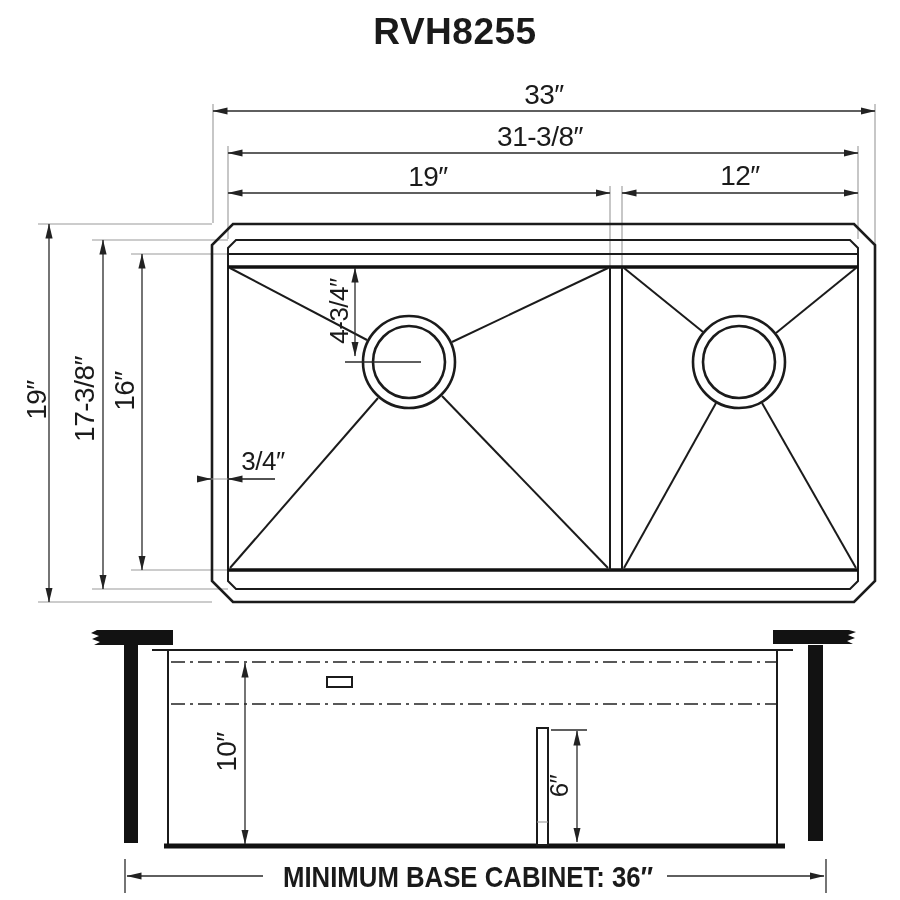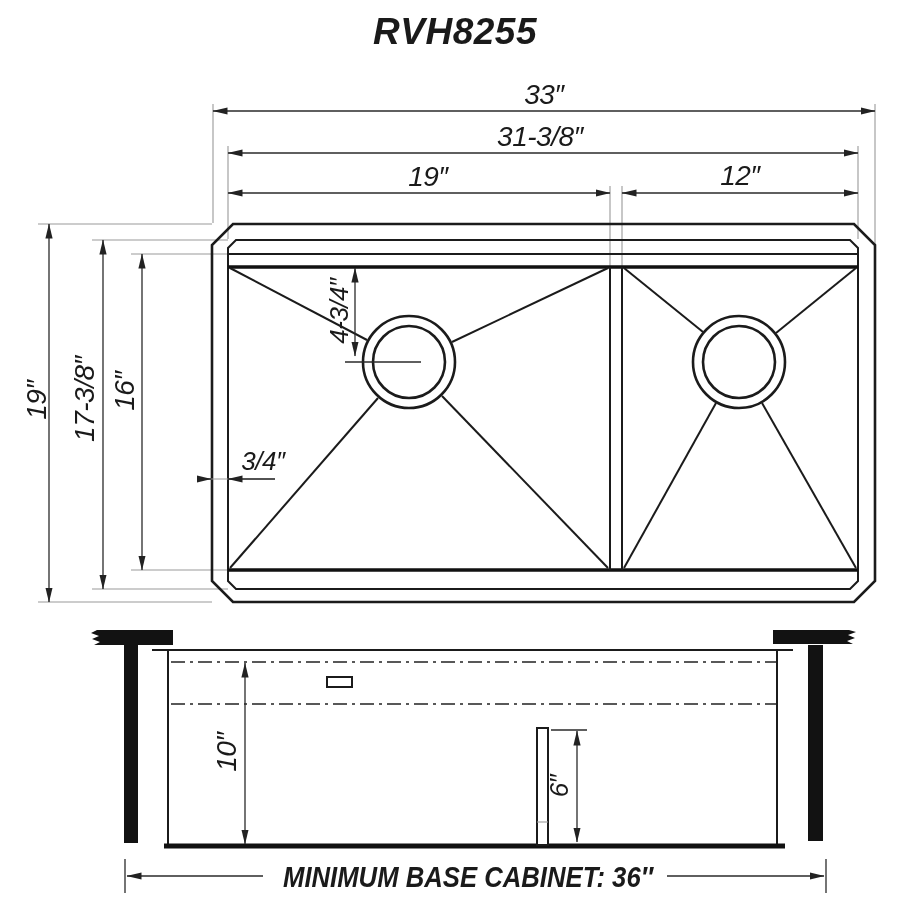--- a/index.html
+++ b/index.html
@@ -1,17 +1,17 @@
 <!DOCTYPE html>
 <html><head>
 <meta charset="utf-8">
 <style>
   html,body{margin:0;padding:0;background:#ffffff;}
   .stage{position:relative;width:900px;height:900px;background:#fff;overflow:hidden;
-         font-family:"Liberation Sans","DejaVu Sans",sans-serif;font-style:italic;}
+         font-family:"Liberation Sans","DejaVu Sans",sans-serif;}
   svg text{fill:#1a1a1a;}
   .ln{stroke:#1b1b1b;stroke-width:2;fill:none;}
   .ln25{stroke:#1b1b1b;stroke-width:2.6;fill:none;}
   .thick{stroke:#111;stroke-width:3.6;fill:none;}
   .dim{stroke:#2a2a2a;stroke-width:1.3;fill:none;}
   .ext{stroke:#999;stroke-width:1.1;fill:none;}
   .dashdot{stroke:#222;stroke-width:1.6;fill:none;stroke-dasharray:14 5 3 5;}
   .blackfill{fill:#121212;stroke:none;}
   .dimtxt{font-size:26px;letter-spacing:-0.5px;}
   .dimtxt-big{font-size:28px;letter-spacing:-0.5px;}

